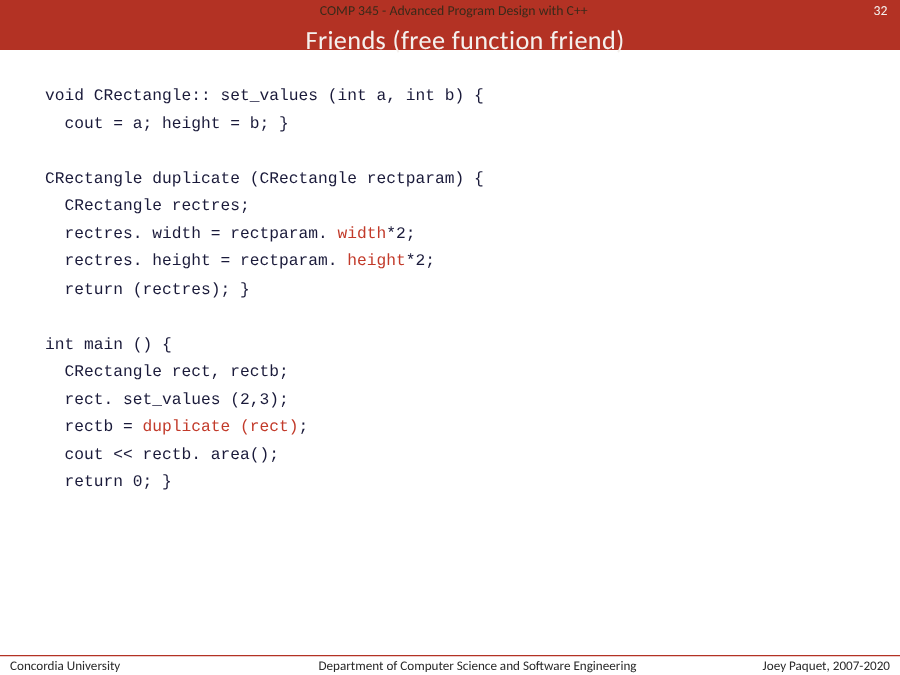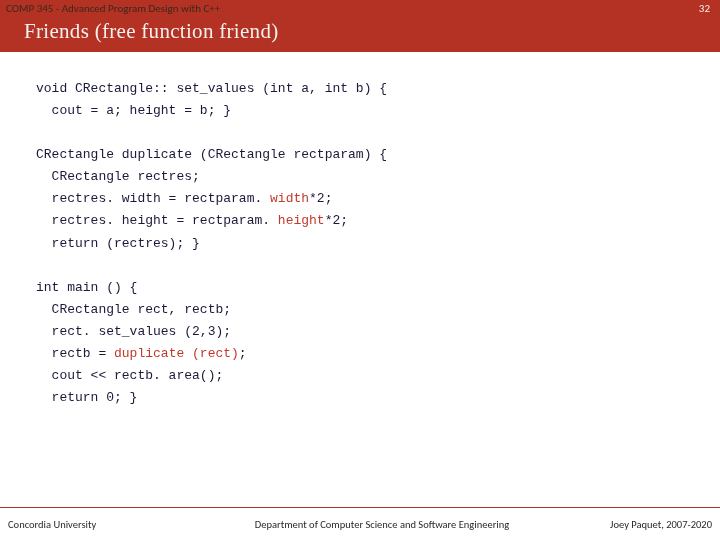--- a/index.html
+++ b/index.html
@@ -6,62 +6,62 @@
   body {
     width: 720px;
     height: 540px;
     font-family: Calibri, Arial, sans-serif;
     background: #ffffff;
     position: relative;
     overflow: hidden;
   }
   .header-bar {
     background: #b33224;
-    height: 52px;
+    height: 40px;
     width: 100%;
     position: relative;
+    text-align: center;
   }
   .course-title {
     font-size: 11px;
     color: #3a2a1a;
     padding: 2px 0 0 6px;
     font-weight: 400;
   }
   .page-num {
     position: absolute;
     top: 2px;
     right: 10px;
     font-size: 11px;
     color: #f5f1ee;
   }
   .slide-title {
     color: #f5f1ee;
     font-size: 21px;
     font-weight: 300;
     padding: 4px 0 0 24px;
     letter-spacing: 0.3px;
-    font-family: Liberation Serif, serif;
   }
   .code-area {
     padding: 26px 10px 0 36px;
     font-family: "Courier New", monospace;
     font-size: 13px;
     line-height: 1.7;
     font-weight: normal;
     color: #1a1a3a;
   }
   .code-line { white-space: pre; }
   .red { color: #c23a2a; }
   .blank { height: 22px; }
   .footer {
     position: absolute;
     bottom: 0;
     left: 0;
     right: 0;
-    height: 33px;
+    height: 16px;
     border-top: 1px solid #b33224;
     display: flex;
     align-items: center;
     font-size: 10.5px;
     color: #2a2a2a;
   }
   .footer-left {
     position: absolute;
     left: 8px;
   }

